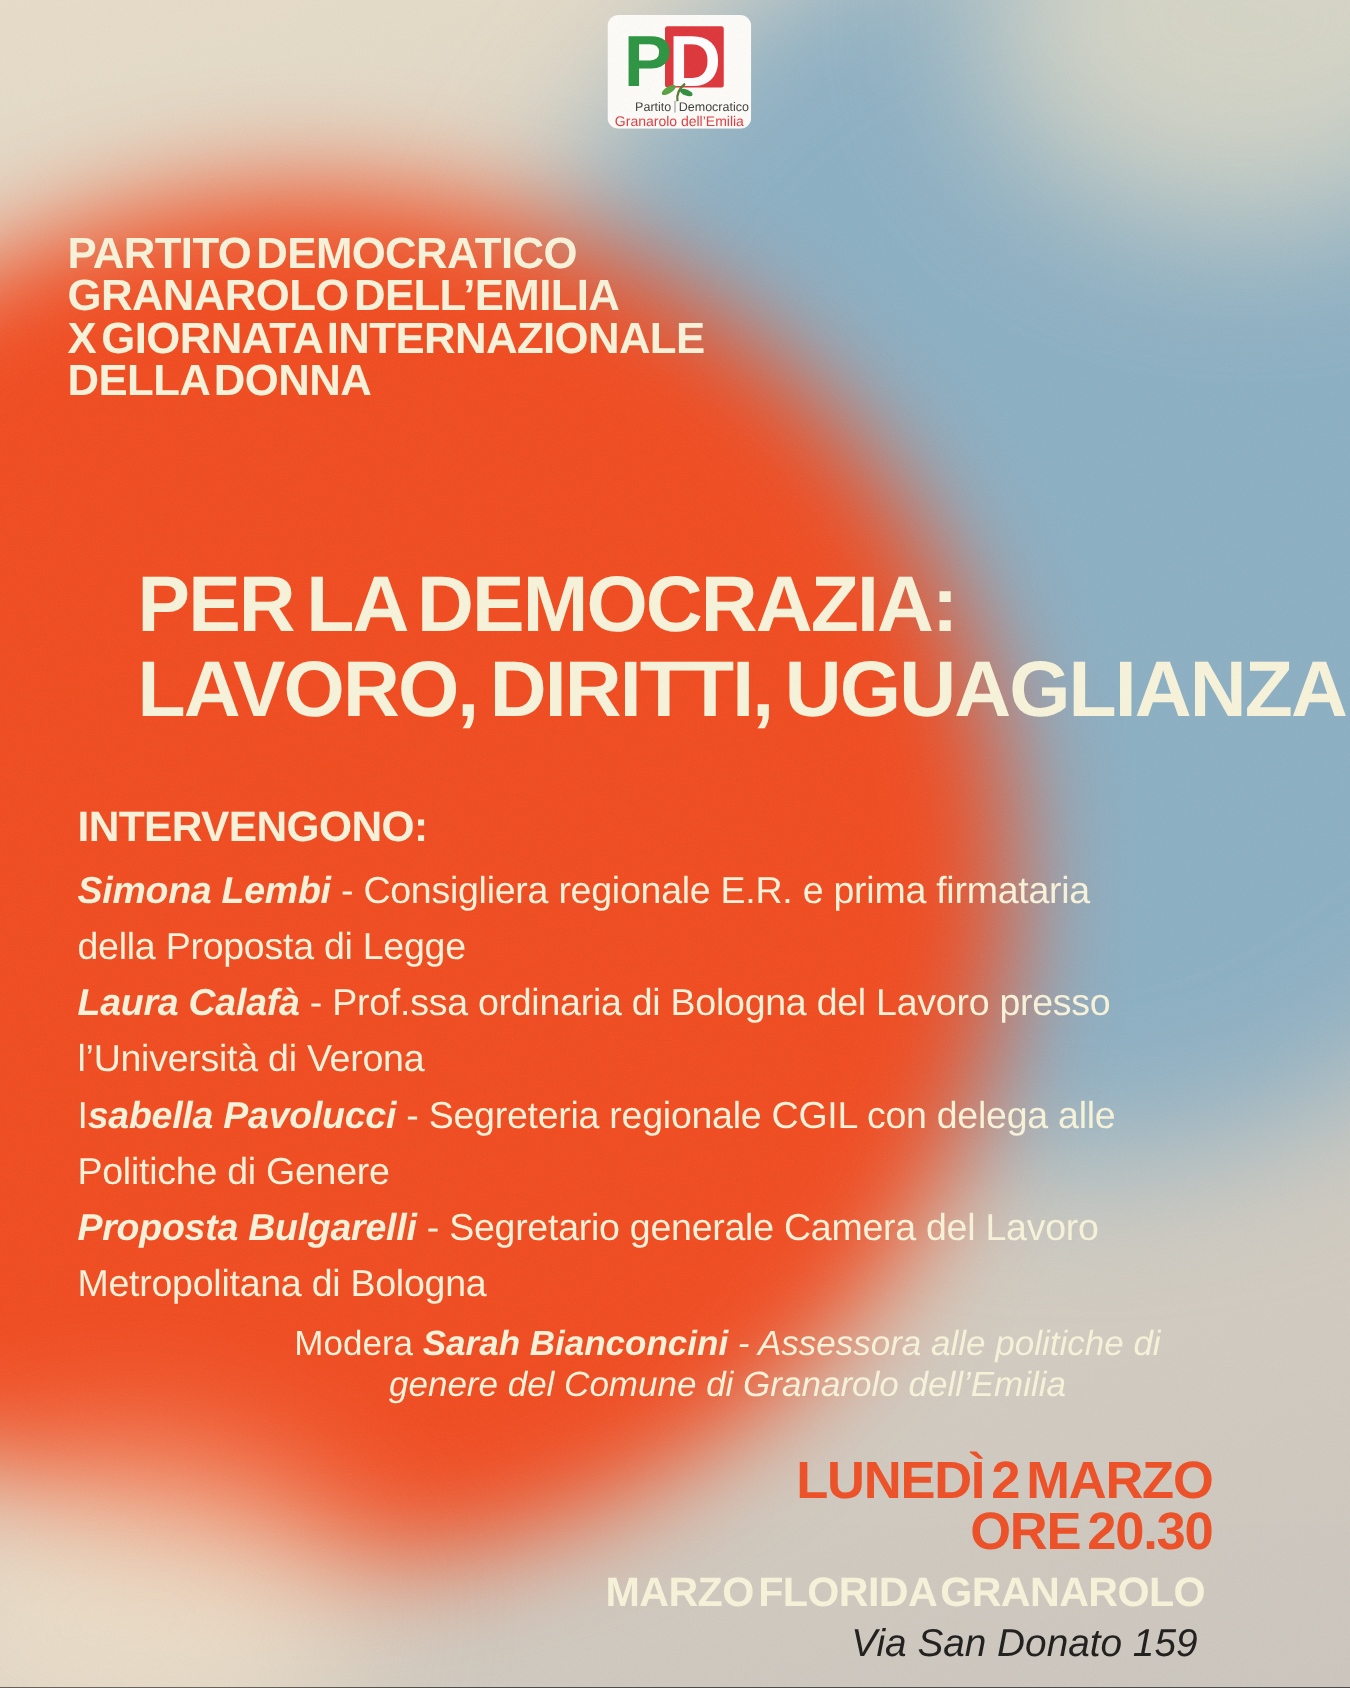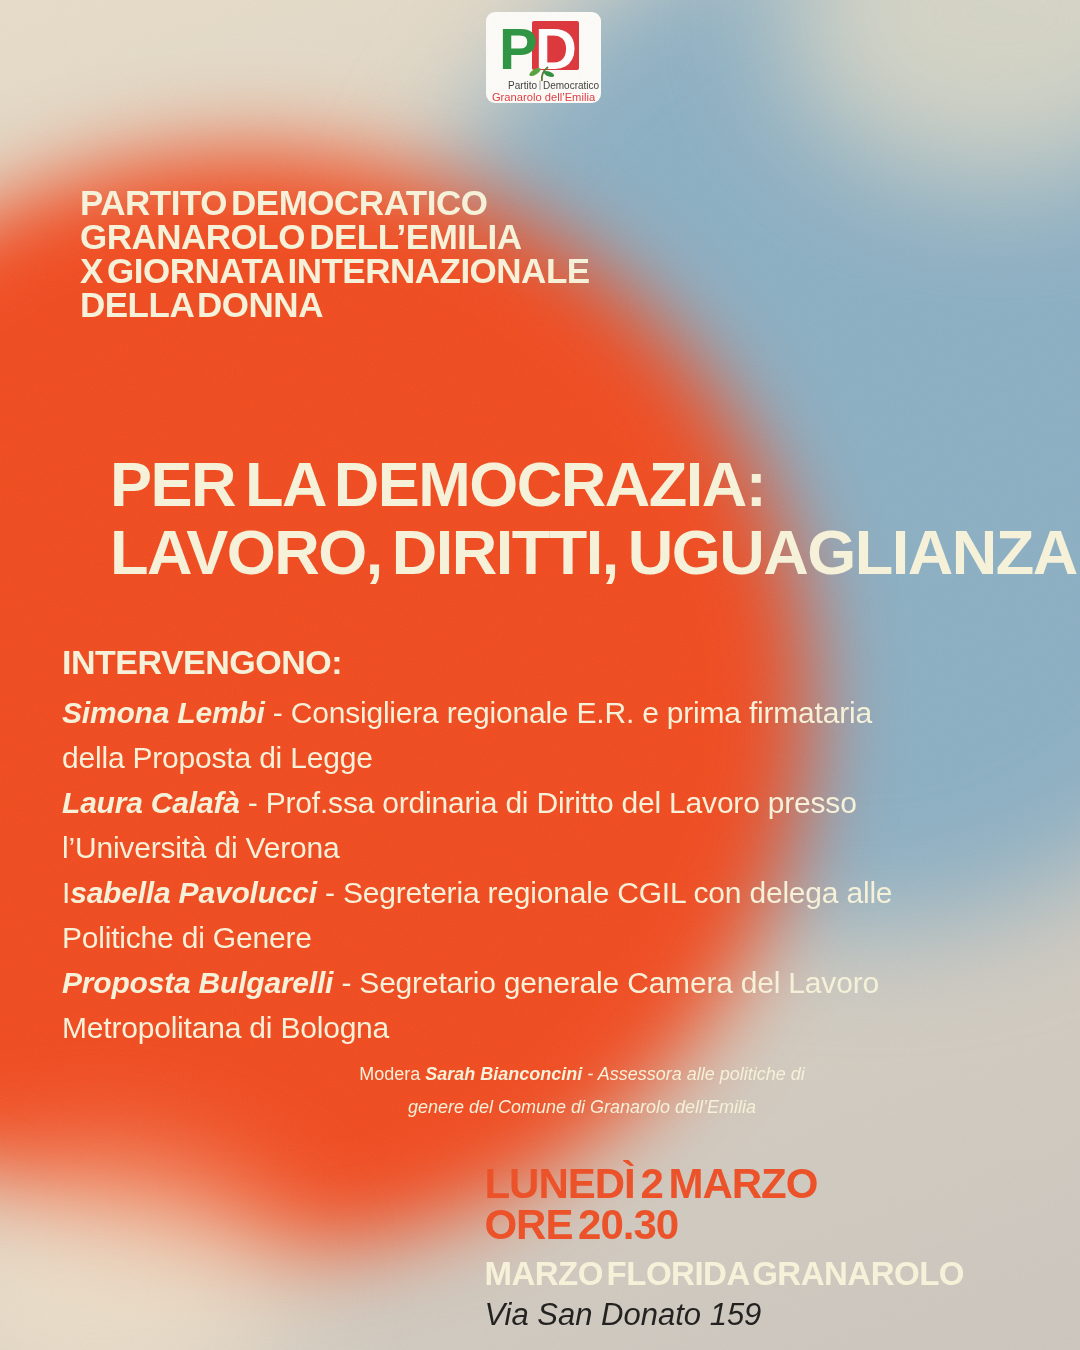--- a/index.html
+++ b/index.html
@@ -13,35 +13,35 @@
   .blob{position:absolute;border-radius:50%;}
   .blob-blue{left:390px;top:-90px;width:950px;height:1020px;background:#8cafc3;filter:blur(55px);}
   .corner-tr{right:-130px;top:-150px;width:430px;height:330px;background:#dcd8c6;filter:blur(60px);opacity:.9;}
   .blob-orange{left:-310px;top:150px;width:1120px;height:1105px;background:#f14a1e;filter:blur(42px);}
   .corner-bl{left:-90px;bottom:-70px;width:380px;height:250px;background:#f3e3cb;filter:blur(60px);opacity:.75;}
   .grain{position:absolute;inset:0;width:100%;height:100%;opacity:.08;pointer-events:none;z-index:6;}
   .content{position:absolute;inset:0;z-index:5;color:#f8f3da;}
 
   .logo{position:absolute;left:486px;top:12px;width:115px;height:91px;}
 
-  .kicker{position:absolute;left:80px;top:186px;font-weight:700;font-size:35px;line-height:34px;letter-spacing:-0.5px;word-spacing:-5px;}
+  .kicker{position:absolute;left:54px;top:186px;font-weight:700;font-size:35px;line-height:34px;letter-spacing:-0.5px;word-spacing:-5px;}
   .title{position:absolute;left:62px;top:450px;font-weight:700;font-size:63px;line-height:68px;letter-spacing:-1.5px;word-spacing:-6px;margin-left:48px;}
 
   .speakers{position:absolute;left:62px;top:640px;width:940px;font-size:30px;line-height:45px;letter-spacing:-0.2px;}
   .speakers-heading{font-size:34px;font-weight:700;line-height:45px;letter-spacing:-0.5px;margin-bottom:5px;}
   .sp-name{font-weight:700;font-style:italic;}
   .sp-prefix{font-weight:400;font-style:normal;}
   .sp-role{font-weight:400;}
 
-  .moderator{position:absolute;left:84px;top:1058px;width:996px;text-align:center;font-size:18px;line-height:33px;}
+  .moderator{position:absolute;left:84px;top:1058px;width:996px;text-align:center;font-size:28px;line-height:33px;}
   .mod-prefix{font-style:normal;}
   .mod-name{font-weight:700;font-style:italic;}
   .mod-role{font-style:italic;}
 
-  .event{position:absolute;right:110px;top:1163px;}
+  .event{position:absolute;right:110px;top:1163px;text-align:right;}
   .event-date{color:#ee4e24;font-weight:700;font-size:42px;line-height:41px;letter-spacing:-1px;word-spacing:-5px;}
   .event-venue{color:#f8f3da;font-weight:700;font-size:33px;line-height:36px;letter-spacing:-0.5px;word-spacing:-5px;margin-top:11px;padding-right:6px;}
   .event-address{color:#1d1c1a;font-style:italic;font-size:31px;line-height:34px;margin-top:6px;padding-right:12px;}
 </style>
 </head>
 <body>
 
 <div class="poster">
 
   <div class="blob blob-blue"></div>
@@ -83,21 +83,21 @@
 
     <div class="speakers">
       <div class="speakers-heading">INTERVENGONO:</div>
 
       <div>
         <span class="sp-prefix"></span><span class="sp-name">Simona Lembi</span><span class="sp-role"> - Consigliera regionale E.R. e prima firmataria</span>
         <div class="sp-role">della Proposta di Legge</div>
       </div>
 
       <div>
-        <span class="sp-prefix"></span><span class="sp-name">Laura Calafà</span><span class="sp-role"> - Prof.ssa ordinaria di Diritto del Lavoro presso</span>
+        <span class="sp-prefix"></span><span class="sp-name">Laura Calafà</span><span class="sp-role"> - Prof.ssa ordinaria di Bologna del Lavoro presso</span>
         <div class="sp-role">l’Università di Verona</div>
       </div>
 
       <div>
         <span class="sp-prefix">I</span><span class="sp-name">sabella Pavolucci</span><span class="sp-role"> - Segreteria regionale CGIL con delega alle</span>
         <div class="sp-role">Politiche di Genere</div>
       </div>
 
       <div>
         <span class="sp-prefix"></span><span class="sp-name">Proposta Bulgarelli</span><span class="sp-role"> - Segretario generale Camera del Lavoro</span>

